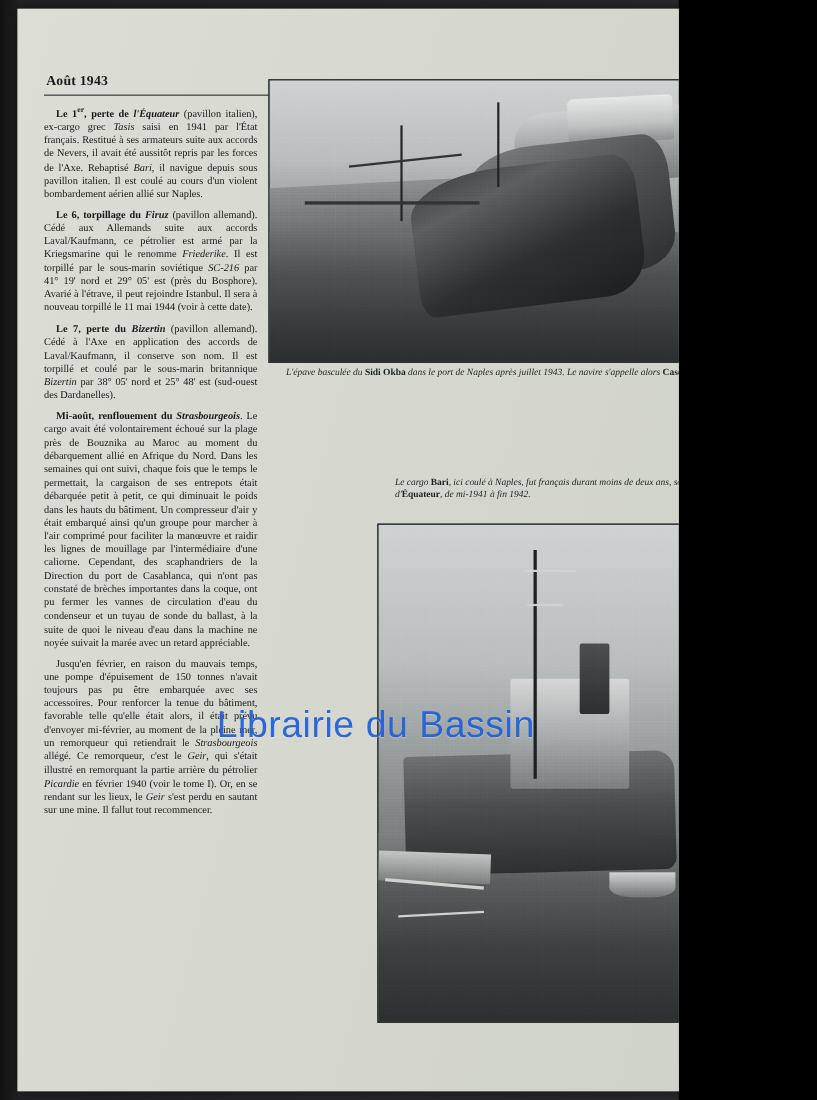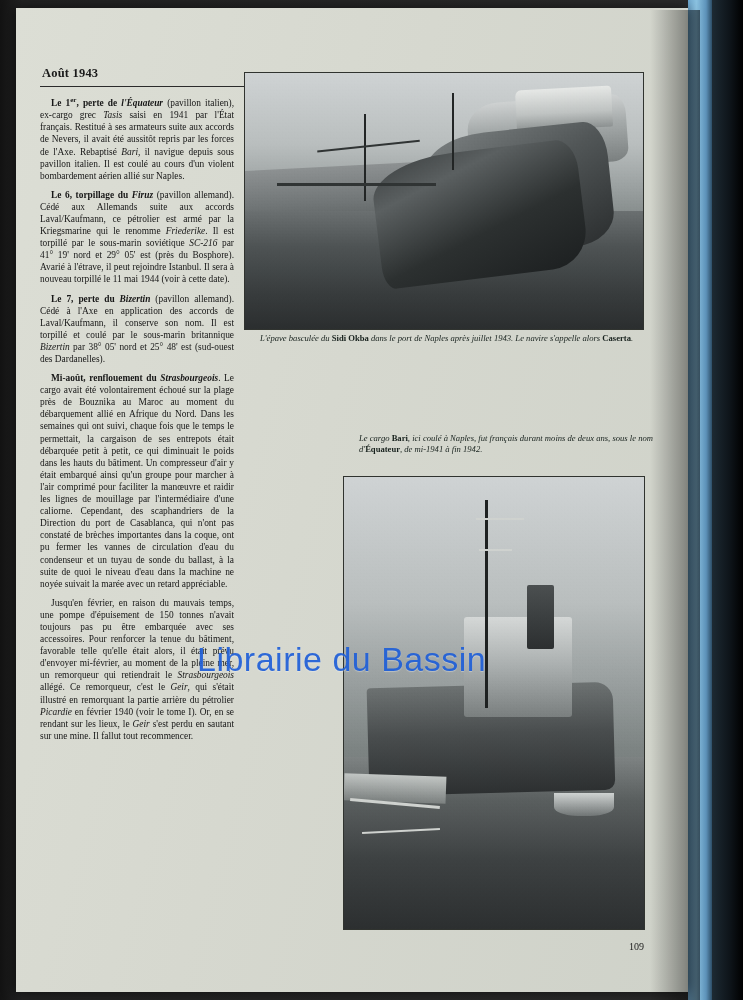--- a/index.html
+++ b/index.html
@@ -8,21 +8,21 @@
     background: #000;
   }
   body {
     width: 743px;
     height: 1000px;
     overflow: hidden;
     font-family: "Liberation Serif", serif;
   }
   .scan {
     position: relative;
-    width: 743px;
+    width: 617px;
     height: 1000px;
     background: #1c1c1c;
     overflow: hidden;
   }
   
   .bg-dark {
     position: absolute;
     inset: 0;
     background:
       linear-gradient(90deg, #131313 0%, #222 3%, #2b2b2b 100%);

